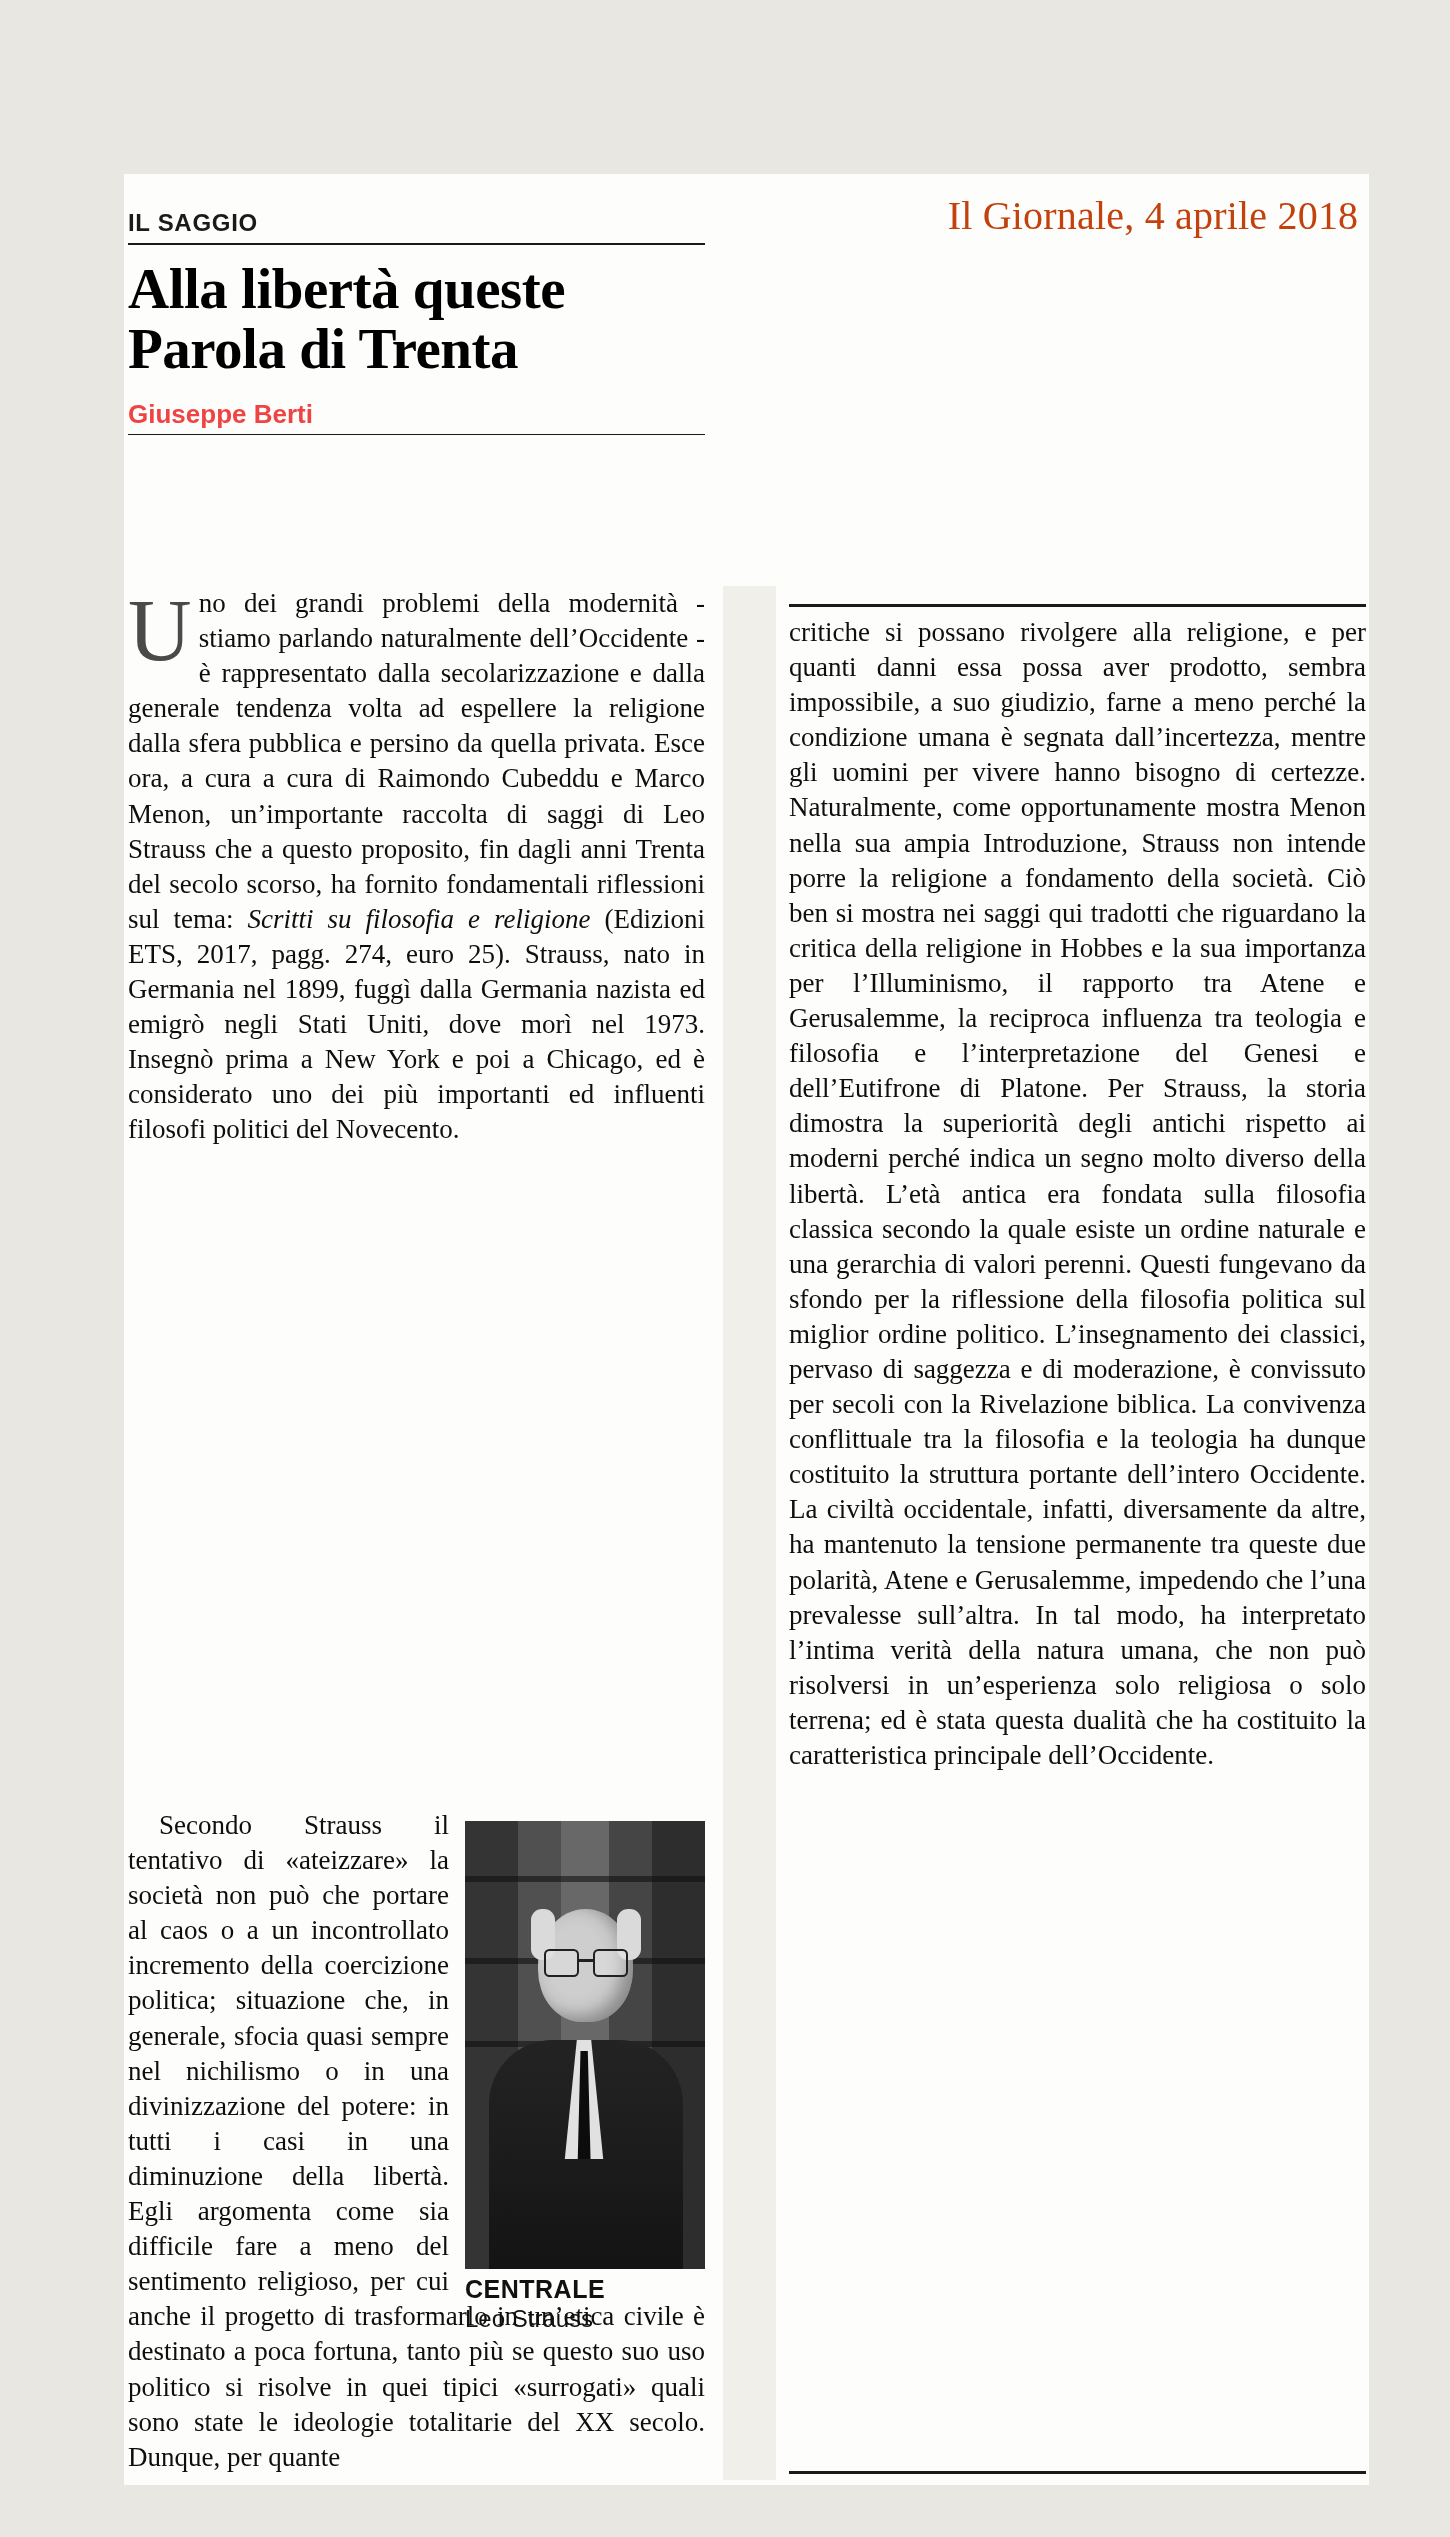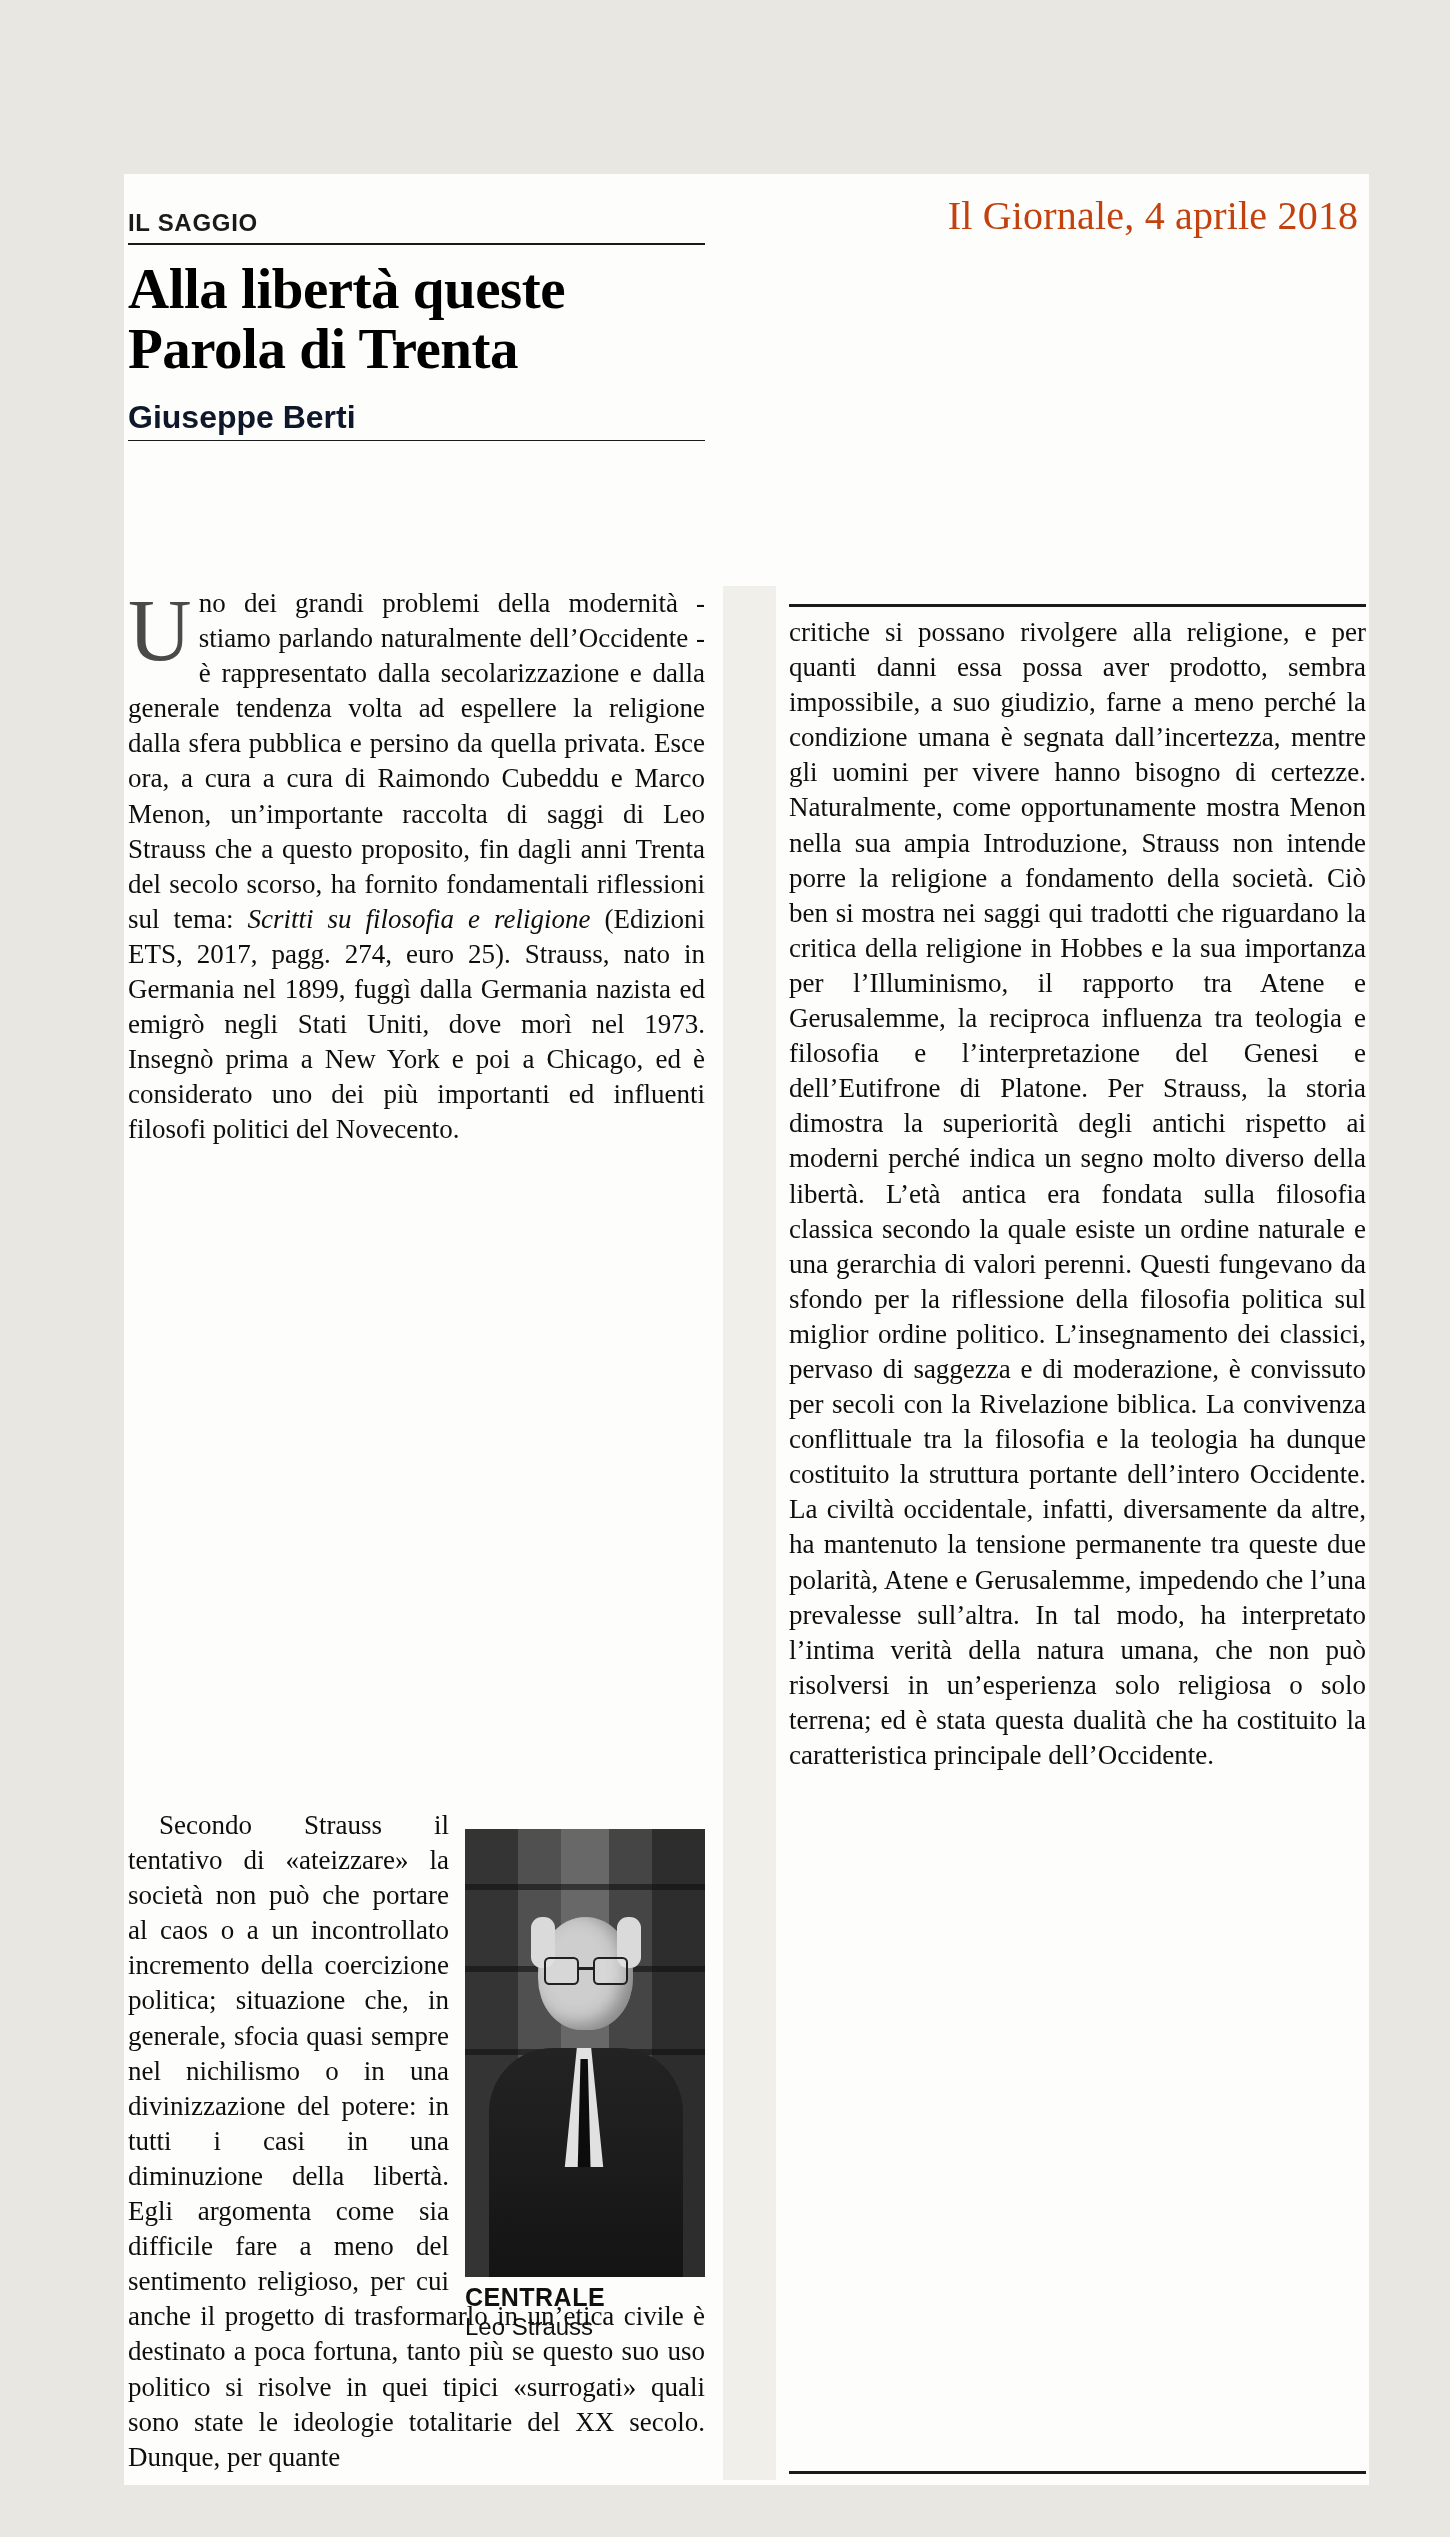--- a/index.html
+++ b/index.html
@@ -68,22 +68,22 @@
     margin-top: 13px;
     letter-spacing: -0.5px;
     color: #000;
   }
   #headline div { white-space: nowrap; }
 
   #byline {
     margin-top: 20px;
     font-family: "Liberation Sans", sans-serif;
     font-weight: bold;
-    font-size: 32px;
-    color: #0f172a;
+    font-size: 26px;
+    color: #ef4444;
     padding-bottom: 4px;
     border-bottom: 1.8px solid #1a1a1a;
   }
 
   
   .body-col {
     font-family: "Liberation Serif", serif;
     font-size: 27px;
     line-height: 1.30;
     text-align: justify;
@@ -112,21 +112,20 @@
     top: 586px;
     width: 577px;
   }
 
   
   #photo-wrap {
     position: absolute;
     left: 465px;
     top: 1821px;
     width: 240px;
-    margin-top: 8px;
   }
   #photo {
     width: 240px;
     height: 448px;
     position: relative;
     overflow: hidden;
     background: #6f6f6f;
     filter: grayscale(100%) contrast(108%);
   }
   

